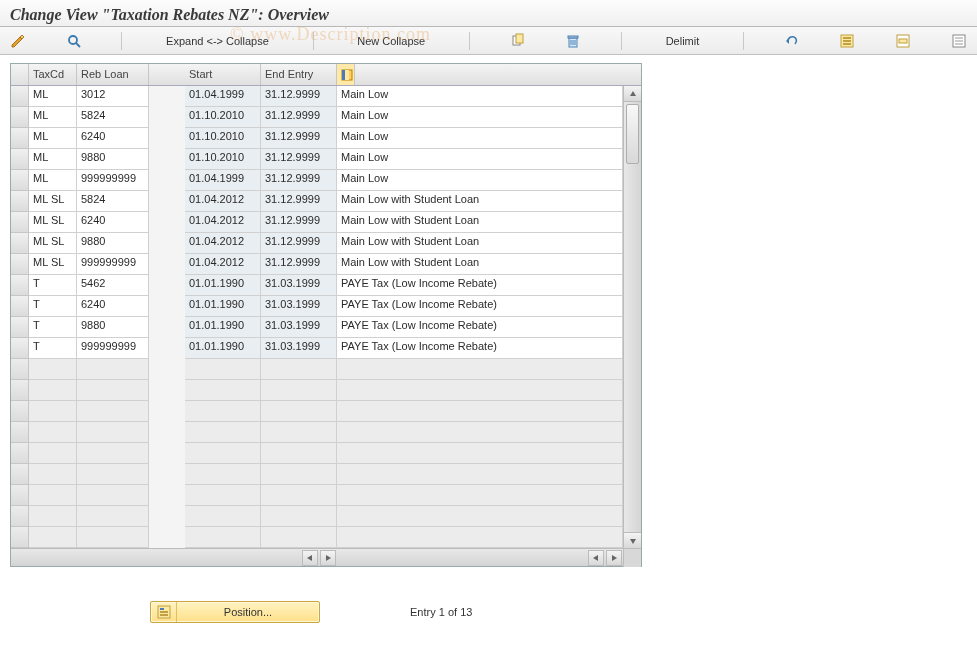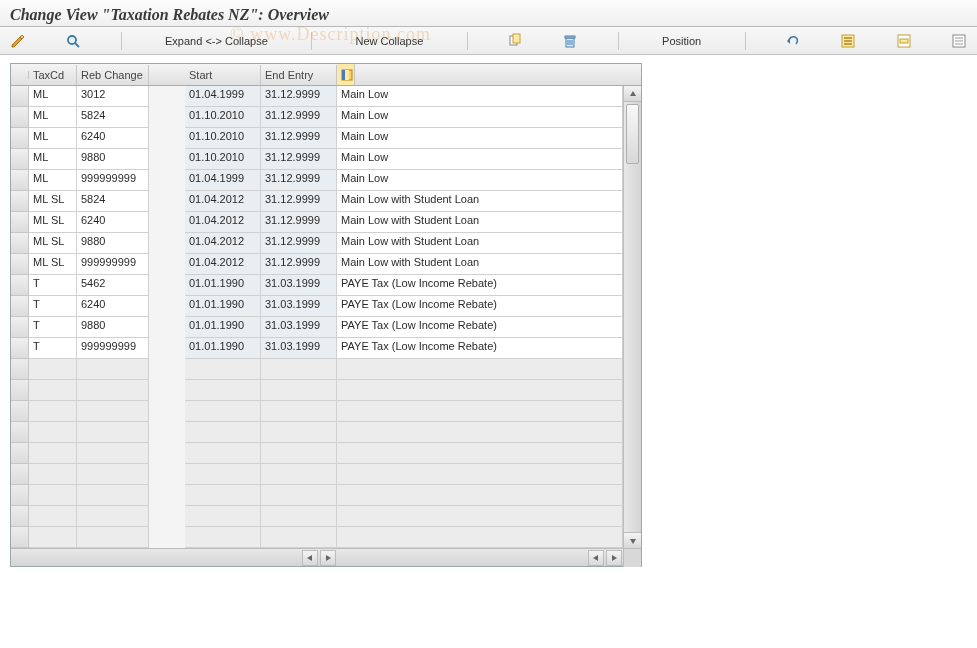--- a/index.html
+++ b/index.html
@@ -51,21 +51,20 @@
   .grid-wrap {
     width: 632px;
     border: 1px solid #9aa;
     background: #e6e6e6;
     position: relative;
   }
   .grid-head {
     display: flex;
     background: linear-gradient(#f4f4f4, #e0e0e0);
     border-bottom: 1px solid #aab;
-    align-items: center;
   }
   .grid-head .hcell {
     padding: 4px 4px;
     border-right: 1px solid #c6c6c6;
     color: #444;
     font-size: 11px;
     white-space: nowrap;
     overflow: hidden;
   }
   .col-sel { width: 18px; flex: 0 0 18px; }
@@ -212,21 +211,21 @@
   <div class="tb-icon">
     <svg width="16" height="16" viewBox="0 0 16 16">
         <rect x="4" y="5" width="8" height="9" fill="#d0eaff" stroke="#5080b0"></rect>
         <rect x="3" y="3" width="10" height="2" fill="#a0c0e0" stroke="#5080b0"></rect>
         <line x1="6" y1="7" x2="6" y2="12" stroke="#5080b0"></line>
         <line x1="8" y1="7" x2="8" y2="12" stroke="#5080b0"></line>
         <line x1="10" y1="7" x2="10" y2="12" stroke="#5080b0"></line>
       </svg>
   </div>
   <div class="sep"></div>
-  <div class="tb-text">Position</div>
+  <div class="tb-text">Delimit</div>
   <div class="sep"></div>
   <div class="tb-icon">
     <svg width="16" height="16" viewBox="0 0 16 16">
         <path d="M4 8 C4 5 7 3 10 4 C13 5 13 9 11 11" fill="none" stroke="#3a7aaf" stroke-width="1.6"></path>
         <polygon points="2,8 5,5 5,11" fill="#3a7aaf"></polygon>
       </svg>
   </div>
   <div class="tb-icon">
     <svg width="16" height="16" viewBox="0 0 16 16">
         <rect x="2" y="2" width="12" height="12" fill="#ffe9a0" stroke="#c0a040"></rect>
@@ -251,21 +250,21 @@
   </div>
 </div>
 
 <div class="watermark">© www.Description.com</div>
 
 <div class="content">
   <div class="grid-wrap">
     <div class="grid-head">
       <div class="hcell col-sel"></div>
       <div class="hcell col-tax">TaxCd</div>
-      <div class="hcell col-reb">Reb Change</div>
+      <div class="hcell col-reb">Reb Loan</div>
       <div class="hcell col-start">Start</div>
       <div class="hcell col-end">End Entry</div>
       <div class="hcell col-cfg">
         <svg width="12" height="12" viewBox="0 0 12 12">
             <rect x="1" y="1" width="10" height="10" fill="#ffcf60" stroke="#b88000"></rect>
             <rect x="1" y="1" width="3" height="10" fill="#4a7ab8"></rect>
             <rect x="4" y="1" width="4" height="10" fill="#ffe9a0"></rect>
           </svg>
       </div>
     </div>
@@ -484,13 +483,27 @@
         </div>
       <div class="harrow">
           <svg width="8" height="8" viewBox="0 0 8 8">
             <polygon points="2,1 7,4 2,7" fill="#666"></polygon>
           </svg>
         </div>
       <div class="corner"></div>
     </div>
   </div>
 
+  <div class="footer">
+    <div class="position-btn">
+      <div class="pbicon">
+        <svg width="16" height="16" viewBox="0 0 16 16">
+            <rect x="2" y="2" width="12" height="12" fill="#ffe9a0" stroke="#c0a040"></rect>
+            <rect x="4" y="4" width="4" height="2" fill="#4a7ab8"></rect>
+            <rect x="4" y="7" width="8" height="2" fill="#c0a040"></rect>
+            <rect x="4" y="10" width="8" height="2" fill="#c0a040"></rect>
+          </svg>
+      </div>
+      <div class="pblabel">Position...</div>
+    </div>
+    <div class="entry-text">Entry 1 of 13</div>
+  </div>
 </div>
 
 </body></html>

